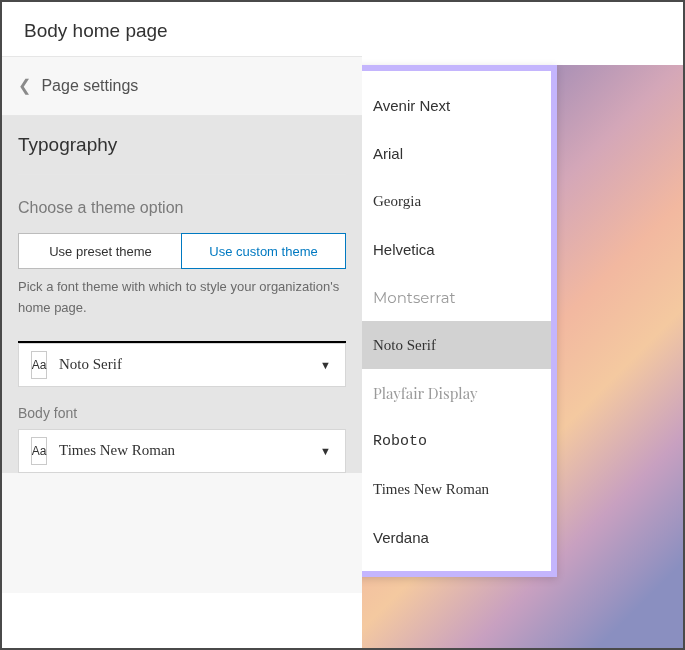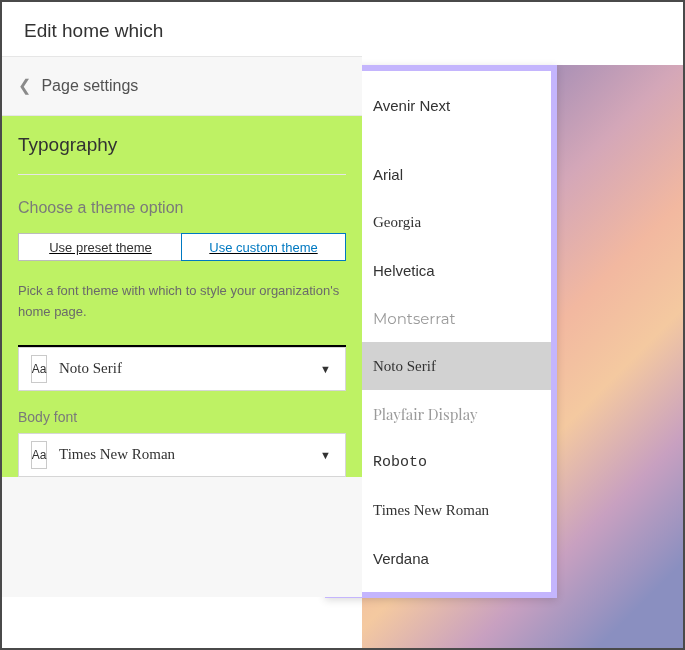--- a/index.html
+++ b/index.html
@@ -30,41 +30,40 @@
       color: #525252;
       cursor: pointer;
     }
     .page-settings .chev {
       margin-right: 10px;
       color: #8a8a8a;
       font-size: 16px;
       line-height: 1;
     }
     .section {
-      background: #bef264;
+      background: #e5e5e5;
       padding: 0 16px;
     }
     .typography-title {
       font-size: 19px;
       color: #323232;
       padding: 18px 0;
       border-bottom: 1px solid #e6e6e6;
     }
     .choose-label {
       font-size: 16px;
       color: #7a7a7a;
       padding: 24px 0 16px;
     }
     .theme-tabs {
       display: flex;
       border: 1px solid #bcbcbc;
       background: #fff;
-      height: 28px;
-      margin-bottom: 20px;
-      text-decoration: underline;
+      height: 36px;
+      margin-bottom: 8px;
     }
     .theme-tab {
       flex: 1;
       display: flex;
       align-items: center;
       justify-content: center;
       font-size: 13px;
       color: #323232;
       cursor: pointer;
     }
@@ -147,38 +146,38 @@
       color: #323232;
       cursor: pointer;
     }
     .dd-item.selected { background: #d2d2d2; }
     .dd-item.muted .name { color: #9a9a9a; }
     .dd-item.muted .aa-box { color: #9a9a9a; }
     .dd-item .name { font-size: 15px; }
 
     
     .f-avenir { font-family: "Avenir Next", "Segoe UI", Helvetica, Arial, sans-serif; }
-    .f-arial { font-family: Arial, Helvetica, sans-serif; margin-top: 21px; }
+    .f-arial { font-family: Arial, Helvetica, sans-serif; }
     .f-georgia { font-family: Georgia, serif; }
     .f-helvetica { font-family: Helvetica, Arial, sans-serif; }
     .f-merri { font-family: Georgia, 'Times New Roman', serif; }
     .f-mont { font-family: "Montserrat", "Segoe UI", Arial, sans-serif; }
     .f-noto { font-family: Georgia, 'Times New Roman', serif; }
     .f-playfair { font-family: "Playfair Display", Georgia, 'Times New Roman', serif; font-style: italic; }
     .f-roboto { font-family: Liberation Mono, monospace; }
     .f-times { font-family: 'Times New Roman', Times, serif; }
     .f-verdana { font-family: Verdana, Geneva, sans-serif; }
 
     .left-panel { width: 360px; position: relative; z-index: 1; }
     .bottom-pad { height: 120px; background:#f7f7f7; }
   </style>
 </head>
 <body>
 
-<div class="header">Edit home which</div>
+<div class="header">Body home page</div>
 
 <div class="left-panel">
   <div class="page-settings">
     <span class="chev">❮</span>
     <span>Page settings</span>
   </div>
 
   <div class="section">
     <div class="typography-title">Typography</div>
     <div class="choose-label">Choose a theme option</div>

